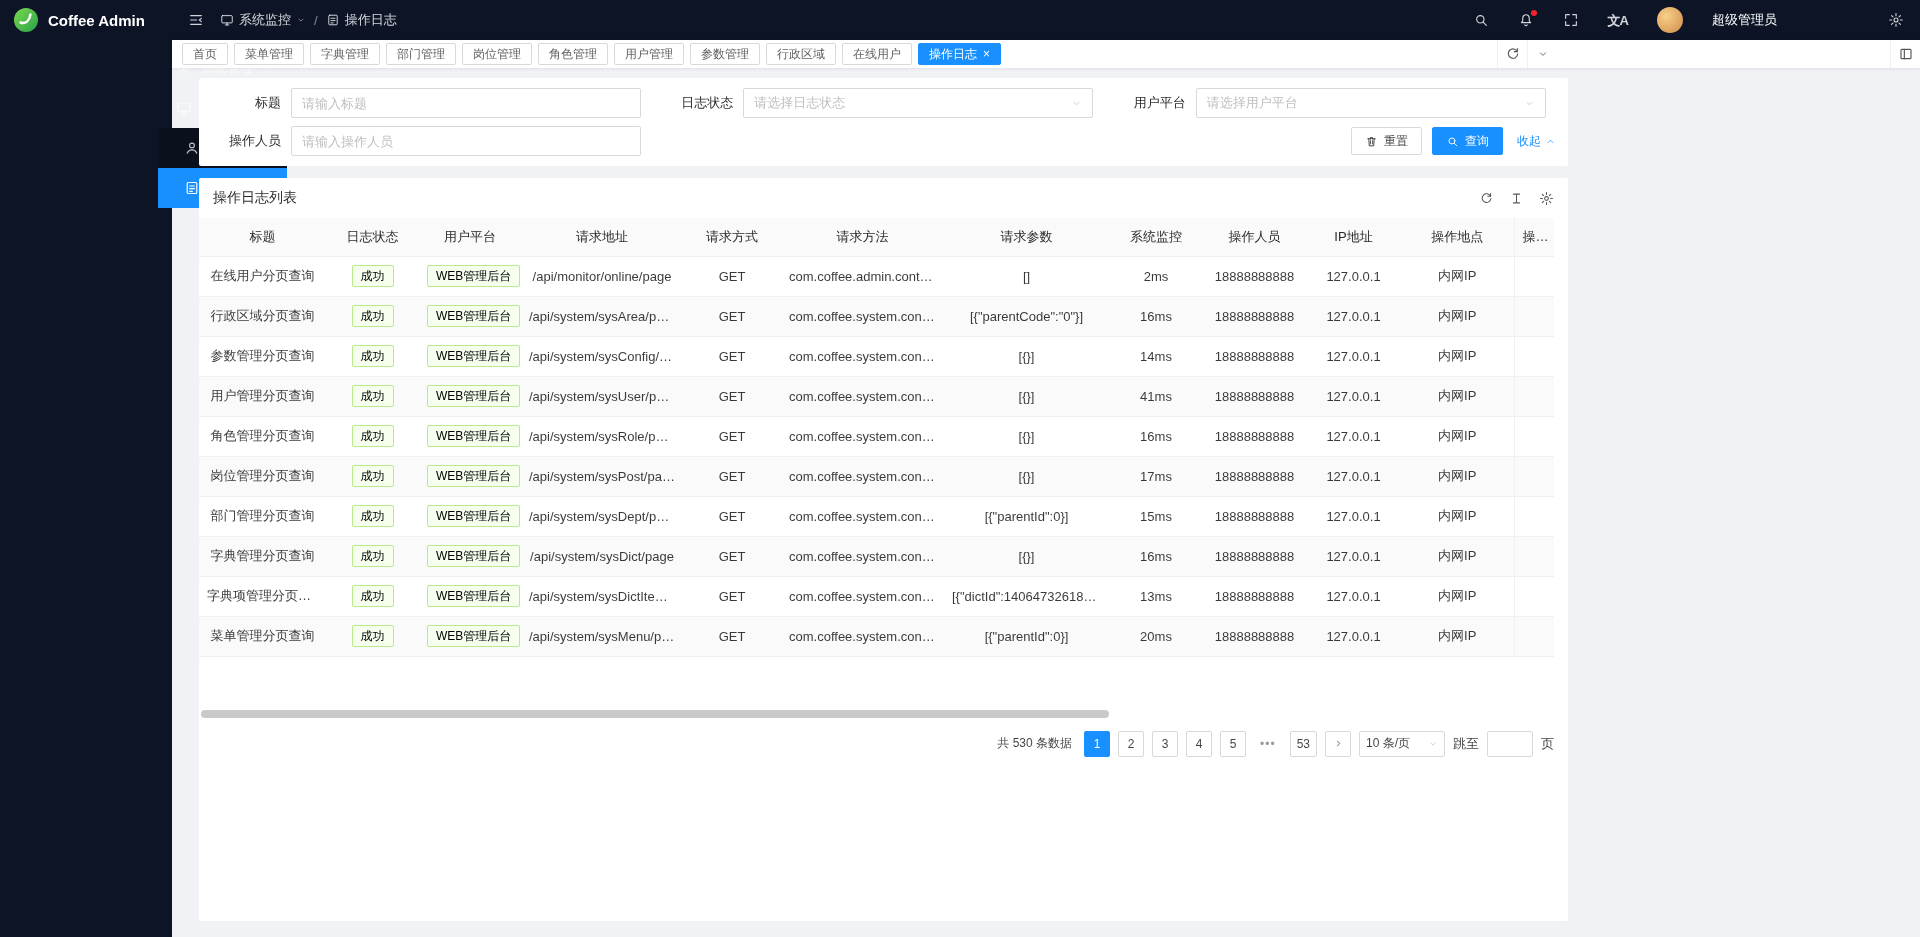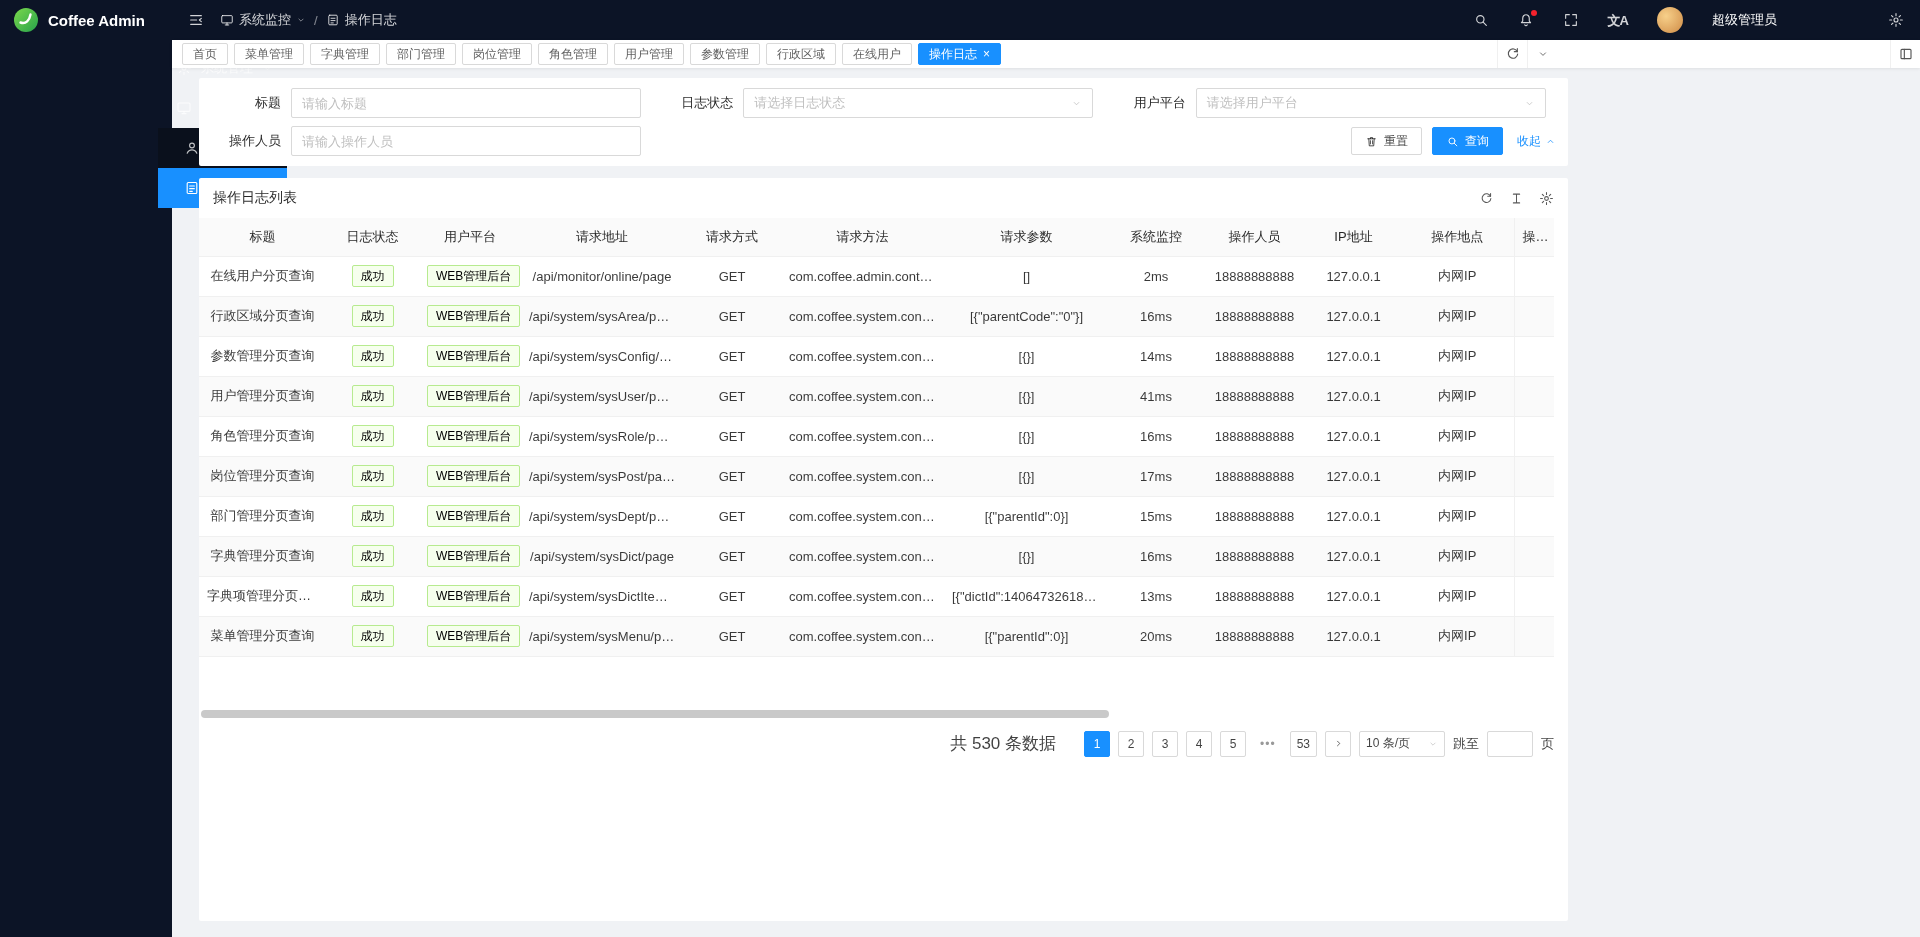--- a/index.html
+++ b/index.html
@@ -86,21 +86,21 @@
   th:last-child,td:last-child{border-left:1px solid #f0f0f0;box-shadow:-5px 0 5px -4px rgba(0,0,0,.10);background-clip:padding-box}
   .tag{display:inline-block;padding:1px 8px;font-size:12px;line-height:18px;border-radius:2px;color:#000000;background:#f6ffed;border:1px solid #b7eb8f}
   .eye-btn{color:#1890ff;cursor:pointer;display:inline-flex;font-size:15px;vertical-align:middle}
 
   
   .hscroll{width:1355px;height:10px;margin-top:52px;position:relative;flex-shrink:0;cursor:pointer}
   .hscroll-thumb{position:absolute;left:2px;top:1px;height:8px;width:67%;background:#c9c9c9;border-radius:4px}
 
   
   .pagination{display:flex;align-items:center;justify-content:flex-end;gap:8px;padding:12px 14px 0;font-size:13px;color:rgba(0,0,0,.75);flex-shrink:0}
-  .total{margin-right:20px;font-size:17px}
+  .total{margin-right:4px;font-size:12px}
   .pages{display:flex;gap:8px}
   .page-btn{min-width:26px;height:26px;border:1px solid #d9d9d9;border-radius:2px;background:#fff;display:inline-flex;align-items:center;justify-content:center;padding:0 6px;cursor:pointer;font-size:12px;font-family:inherit;color:rgba(0,0,0,.75)}
   .page-btn.active{background:#1890ff;border-color:#1890ff;color:#fff}
   .page-btn.ellipsis{border:none;color:#999;cursor:default;letter-spacing:1px}
   .page-btn .icon{font-size:11px}
   .size-select{width:86px;justify-content:space-between;cursor:pointer}
   .size-select .chev{color:#bfbfbf;font-size:10px}
   .jump-input{width:46px;height:26px;border:1px solid #d9d9d9;border-radius:2px;outline:none;font-family:inherit;font-size:12px;text-align:center}
 </style>
 </head>

